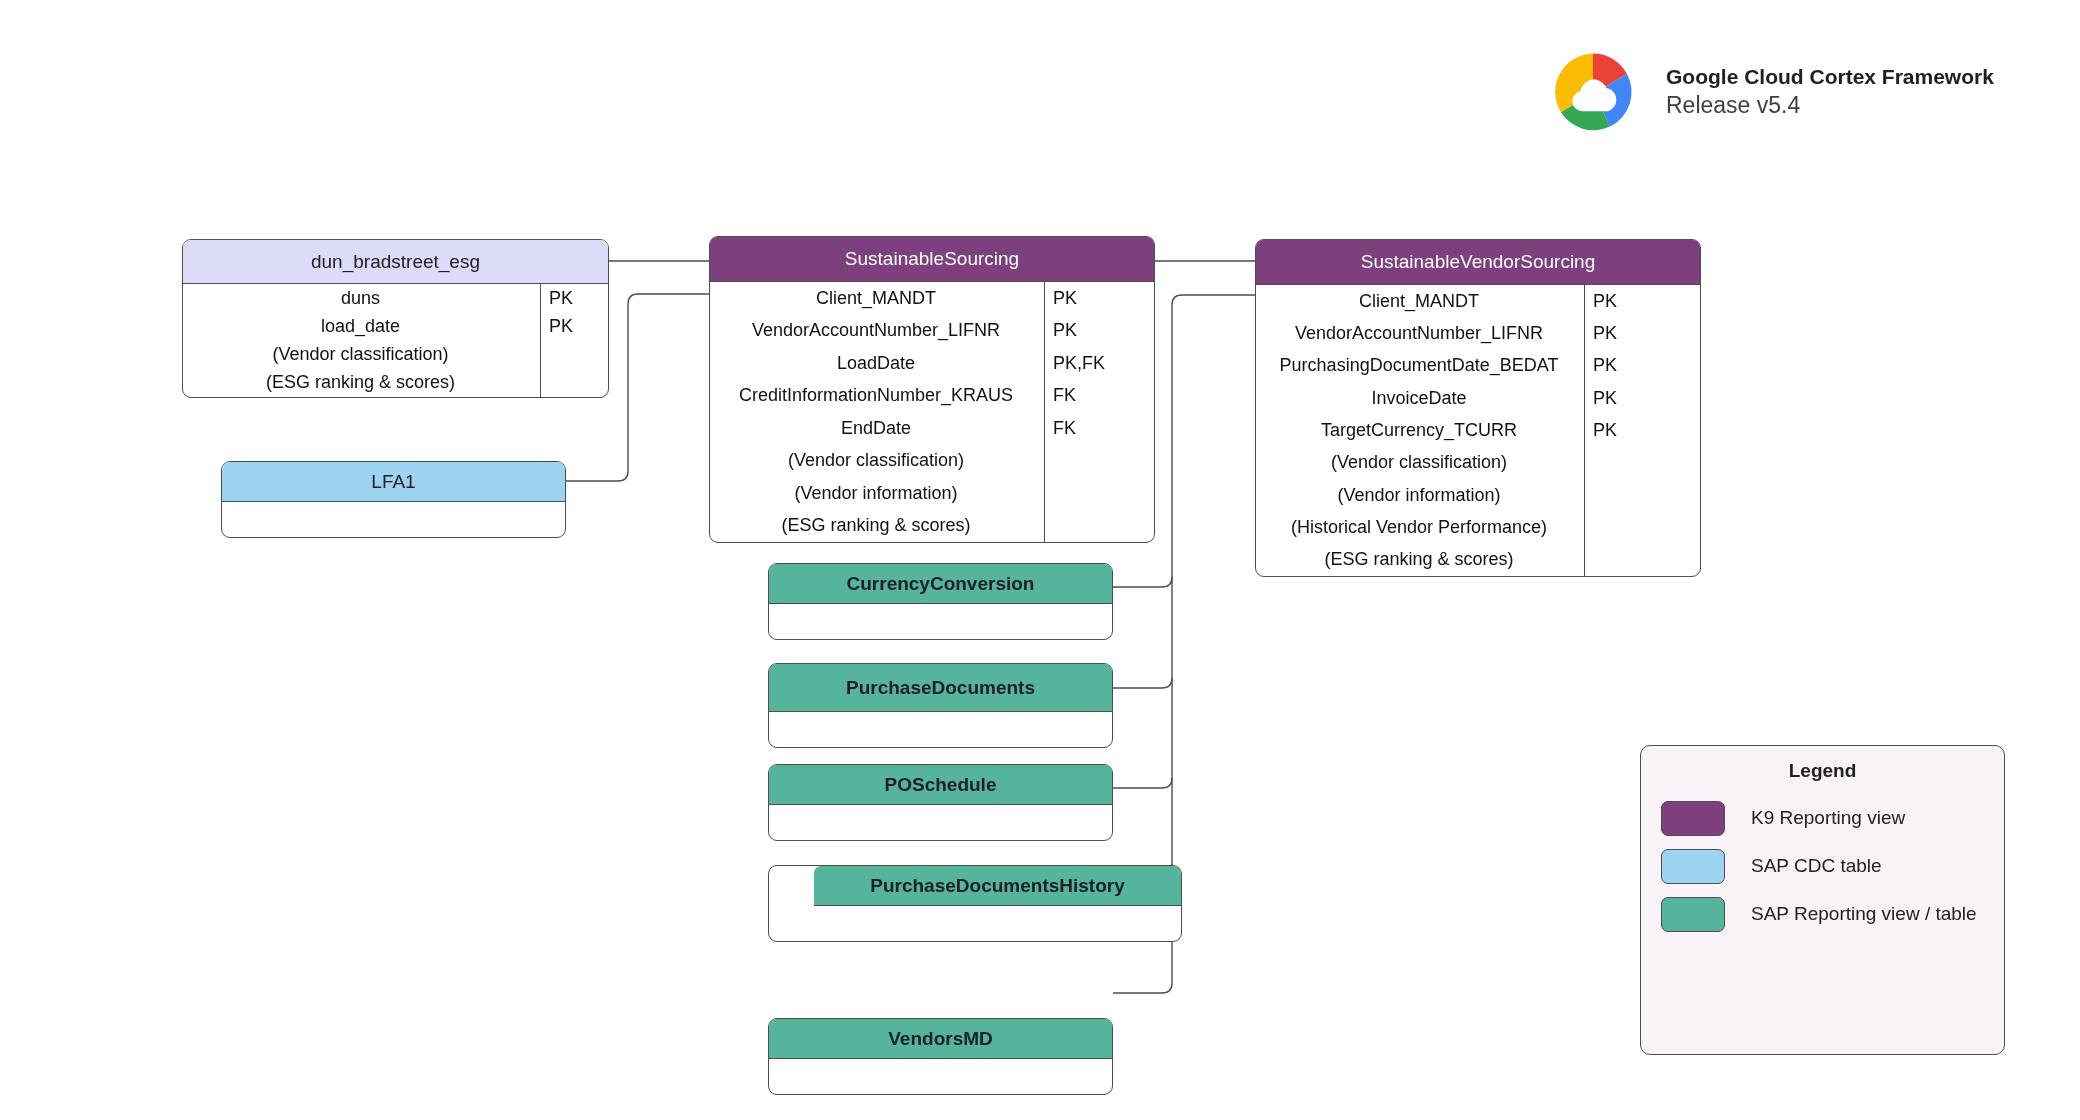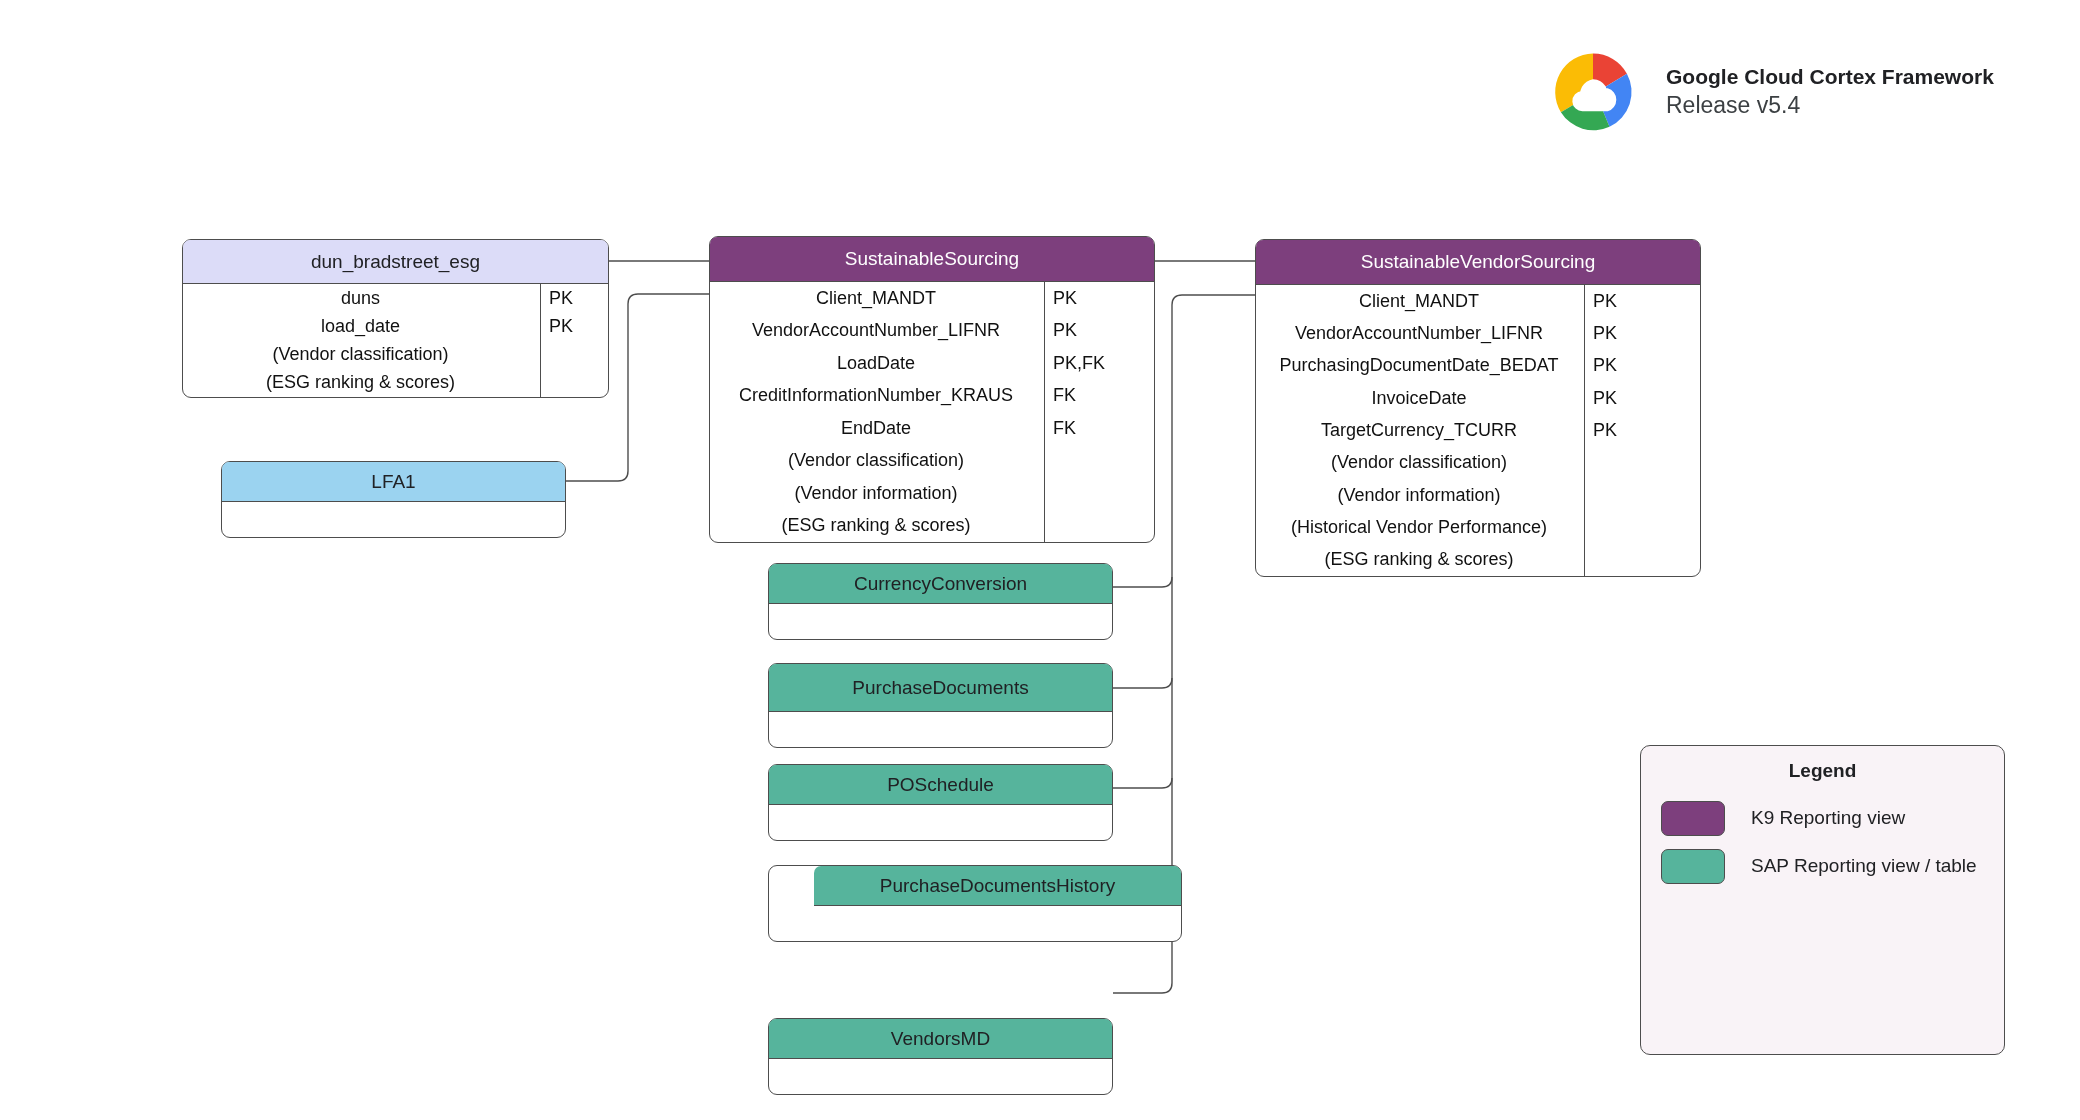--- a/index.html
+++ b/index.html
@@ -33,21 +33,21 @@
   .entity .row{display:flex;align-items:center;}
   .entity .fname{flex:1 1 auto;text-align:center;font-size:18px;color:#111;white-space:nowrap;}
   .entity .fkey{box-sizing:border-box;flex:0 0 auto;text-align:left;font-size:18px;color:#111;
                 padding-left:11px;border-left:1.4px solid #4d4d4d;align-self:stretch;display:flex;align-items:center;}
   .entity .keyrule{position:absolute;top:0;bottom:0;border-left:1.4px solid #4d4d4d;}
 
   
   .hd-lav{background:#dcdcf8;color:#202124;}
   .hd-pur{background:#7d3f7d;color:#ffffff;}
   .hd-blu{background:#9bd3f0;color:#202124;}
-  .hd-tea{background:#56b49c;color:#202124;}
+  .hd-tea{background:#56b49c;color:#202124;font-weight:bold;}
 
   
   .legend{position:absolute;box-sizing:border-box;border:1.4px solid #4d4d4d;border-radius:10px;background:#f9f3f7;}
   .legend-title{text-align:center;font-size:19px;font-weight:bold;color:#202124;margin-top:14px;}
   .legend-items{margin-top:12px;}
   .legend-row{display:flex;align-items:center;height:48px;padding-left:20px;}
   .swatch{width:62px;height:33px;border:1.4px solid #4d4d4d;border-radius:7px;flex:0 0 auto;}
   .legend-label{margin-left:26px;font-size:19px;color:#202124;white-space:nowrap;}
 </style>
 </head>
@@ -235,19 +235,23 @@
     </div>
 
   <div class="legend" id="legend-panel" style="left: 1640px; top: 705px; width: 365px; height: 310px;">
     <div class="legend-title">Legend</div>
     <div class="legend-items" id="legend-items">
         <div class="legend-row">
           <div class="swatch" style="background: rgb(125, 63, 125);"></div>
           <div class="legend-label">K9 Reporting view</div>
         </div>
         <div class="legend-row">
+          <div class="swatch" style="background: rgb(155, 211, 240);"></div>
+          <div class="legend-label">SAP CDC table</div>
+        </div>
+        <div class="legend-row">
           <div class="swatch" style="background: rgb(86, 180, 156);"></div>
           <div class="legend-label">SAP Reporting view / table</div>
         </div>
       </div>
   </div>
 
 </div>
 
 </body></html>

